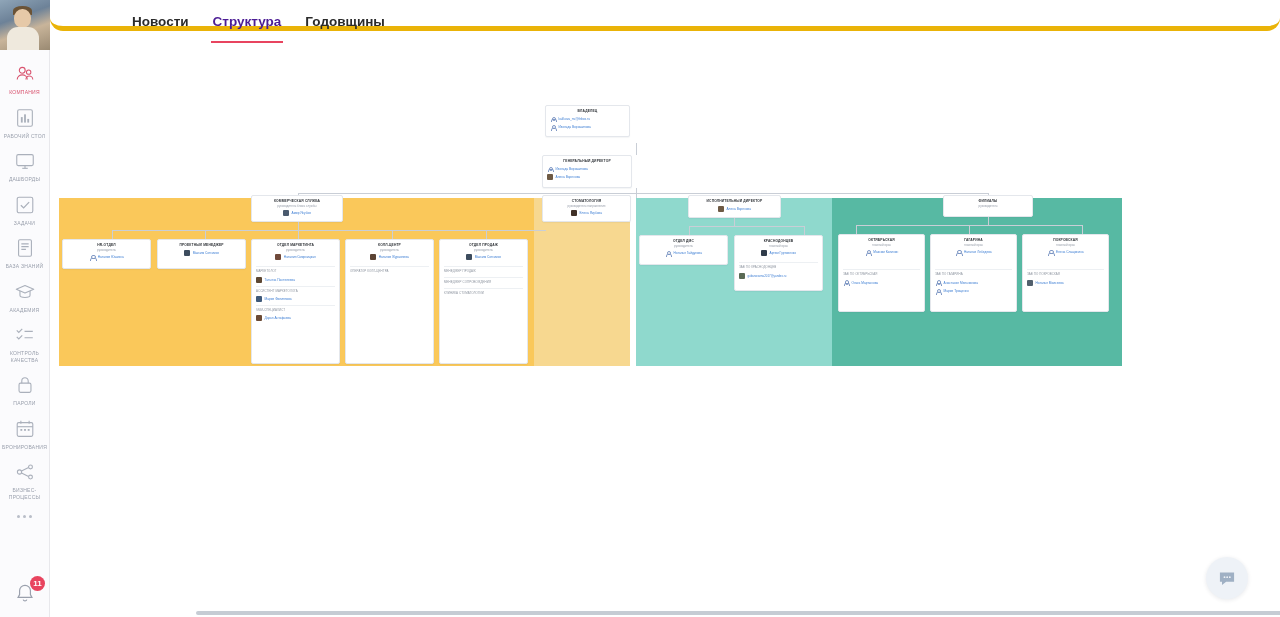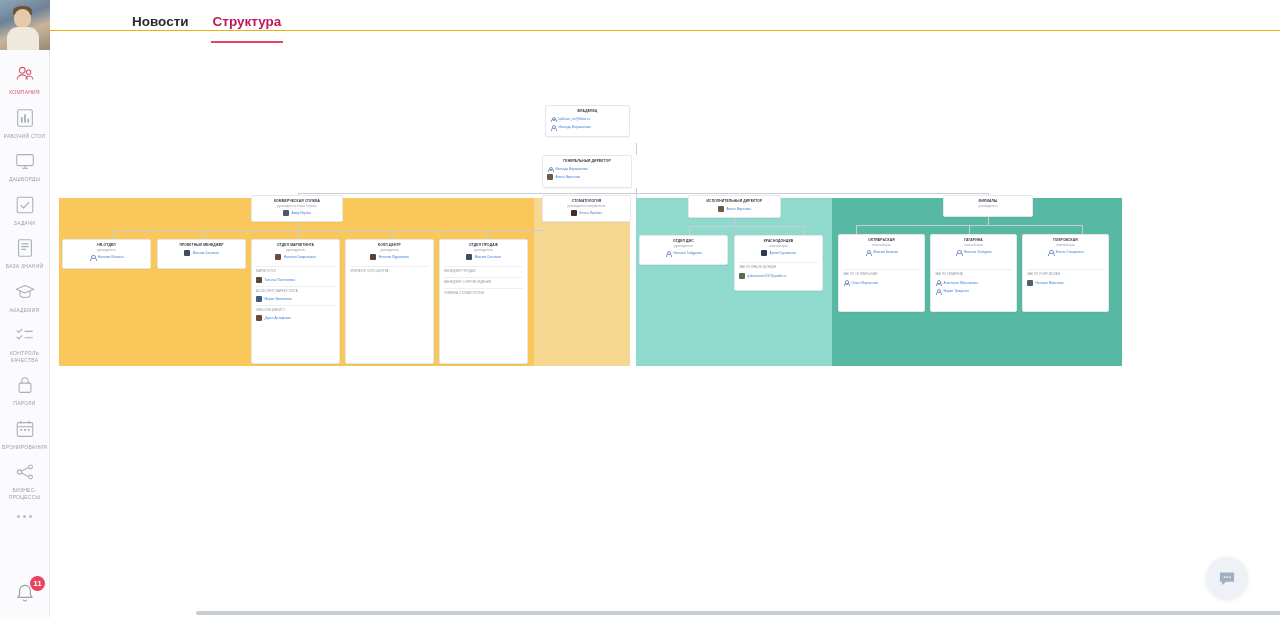--- a/index.html
+++ b/index.html
@@ -68,30 +68,30 @@
     position: absolute; right: -7px; top: -5px;
     min-width: 15px; height: 15px; border-radius: 8px;
     background: #e8445f; color: #fff;
     font-size: 8px; line-height: 15px; text-align: center;
     font-weight: bold; padding: 0 3px;
   }
 
   
   #topbar {
     position: absolute; left: 50px; top: 0; right: 0; height: 31px;
-    background: #fff; border-bottom: 1px solid #eab308;
+    background: #fff; border-bottom: 5px solid #eab308; border-radius: 13px;
   }
   #tabs { display: flex; height: 43px; padding-left: 70px; }
   .tab {
     display: flex; align-items: center;
     font-size: 13.5px; font-weight: bold;
     color: #2b2b2b; padding: 0 12px; cursor: pointer;
     position: relative;
   }
-  .tab.active { color: #be185d; }
+  .tab.active { color: #4c1d95; }
   .tab.active:after {
     content: ""; position: absolute; left: 10px; right: 10px; bottom: 0;
     height: 2px; background: #e8445f;
   }
 
   
   #toolbar {
     position: absolute; right: 14px; top: 45px;
     display: flex; align-items: center; gap: 7px; height: 24px;
   }
@@ -317,20 +317,21 @@
       </svg>
       <span class="badge">11</span>
     </div>
   </div>
 </div>
 
 <div id="topbar">
   <div id="tabs">
     <div class="tab">Новости</div>
     <div class="tab active">Структура</div>
+    <div class="tab">Годовщины</div>
   </div>
 </div>
 
 <div id="toolbar">
   <div class="tb-btn">
     <svg width="10" height="11" viewBox="0 0 16 18">
       <path d="M3 1h7l3.5 3.5V17H3z" fill="none" stroke="#8d949f" stroke-width="1.2"></path>
       <path d="M10 1v4h4" fill="none" stroke="#8d949f" stroke-width="1.2"></path>
     </svg>
     <span>Экспорт в PDF</span>

